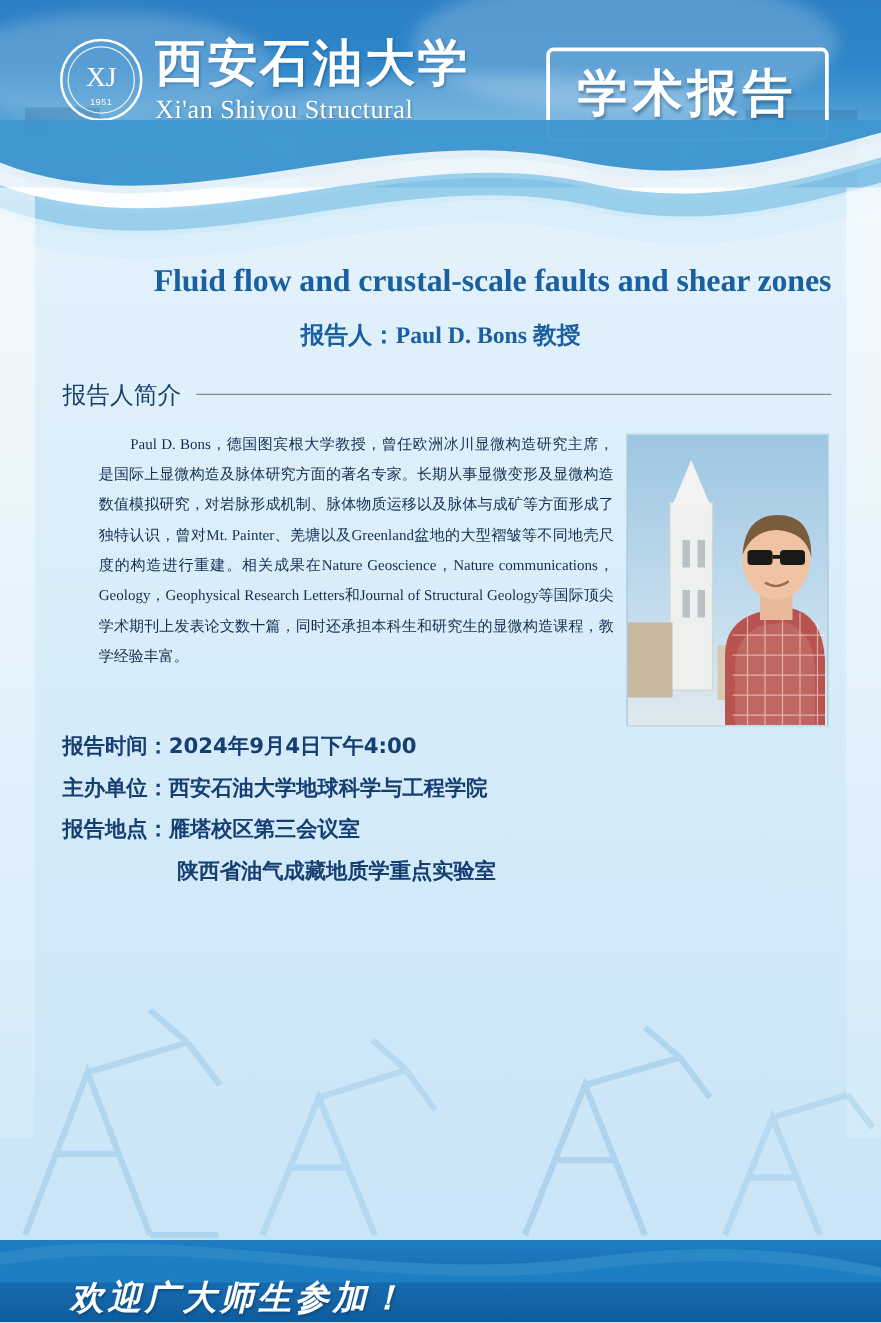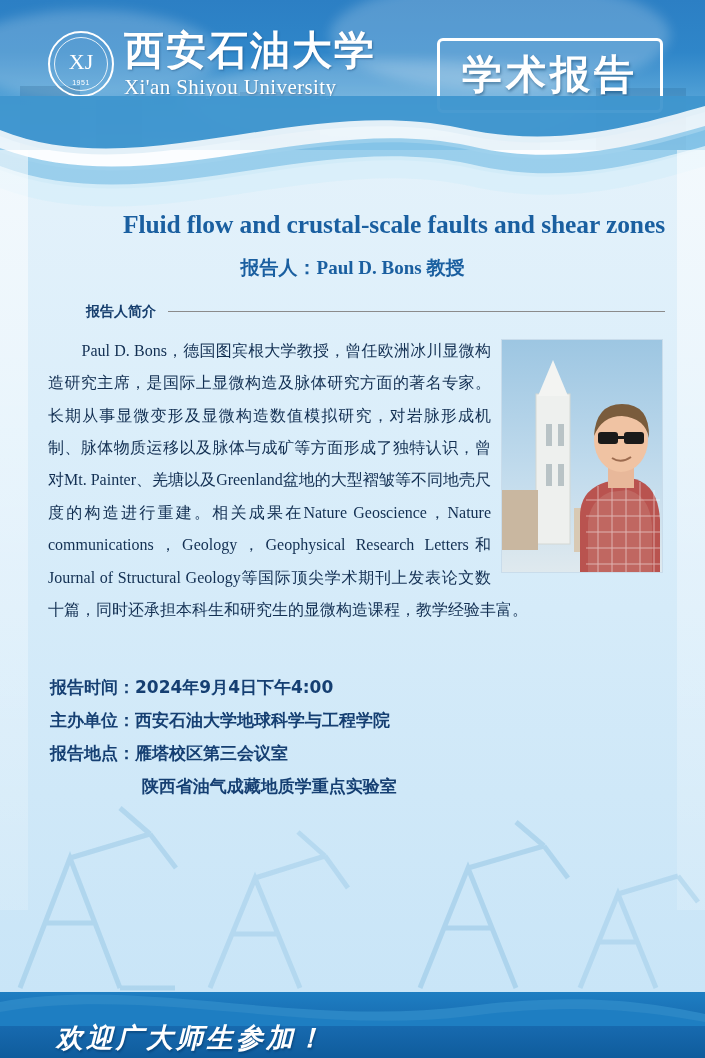--- a/index.html
+++ b/index.html
@@ -169,40 +169,40 @@
   .section-head {
     display: flex;
     align-items: center;
     gap: 12px;
     margin-top: 22px;
     padding-left: 10px;
   }
   .section-head .sh-text {
     color: #173f6e;
     font-family: "DejaVu Sans", sans-serif;
-    font-size: 14px;
-    font-weight: bold;
+    font-size: 19px;
+    font-weight: normal;
     white-space: nowrap;
-    margin-left: 36px;
   }
   .section-head .sh-line {
     flex: 1;
     height: 1px;
     background: #8b8b8b;
   }
 
   .bio {
     margin-top: 14px;
     padding: 0 2px 0 8px;
     color: #122f52;
     font-family: "Liberation Serif", serif;
-    font-size: 16px;
+    font-size: 12px;
     line-height: 2.03;
     text-align: justify;
     text-justify: inter-ideograph;
+    margin-left: 31px;
   }
   .bio .indent { display: inline-block; width: 2.1em; }
 
   .portrait {
     float: right;
     width: 160px;
     height: 232px;
     margin: 4px 0 2px 10px;
     border: 1px solid #c9dceb;
     overflow: hidden;
@@ -266,21 +266,21 @@
     </svg>
   </div>
 
   <div class="logo-row">
     <div class="logo-seal">
       <div class="seal-mark">XJ</div>
       <div class="seal-year">1951</div>
     </div>
     <div class="logo-text-block">
       <div class="logo-cn">西安石油大学</div>
-      <div class="logo-en">Xi'an Shiyou University</div>
+      <div class="logo-en">Xi'an Shiyou Structural</div>
     </div>
   </div>
 
   <div class="badge">学术报告</div>
 
   <div class="wave-wrap">
     <svg width="705" height="130" viewBox="0 0 705 130" preserveAspectRatio="none">
       <path d="M0,40 C140,96 300,4 460,38 C560,60 640,34 705,16 L705,0 L0,0 Z" fill="#3f96cf" opacity="0.95"></path>
       <path d="M0,56 C150,112 310,20 470,54 C566,76 644,52 705,34 L705,10 C640,28 560,54 460,32 C300,-2 140,90 0,34 Z" fill="#ffffff" opacity="0.85"></path>
       <path d="M0,74 C150,130 310,38 470,72 C566,94 644,70 705,52 L705,30 C640,48 560,72 470,50 C310,16 150,108 0,52 Z" fill="#87c6e8" opacity="0.8"></path>

